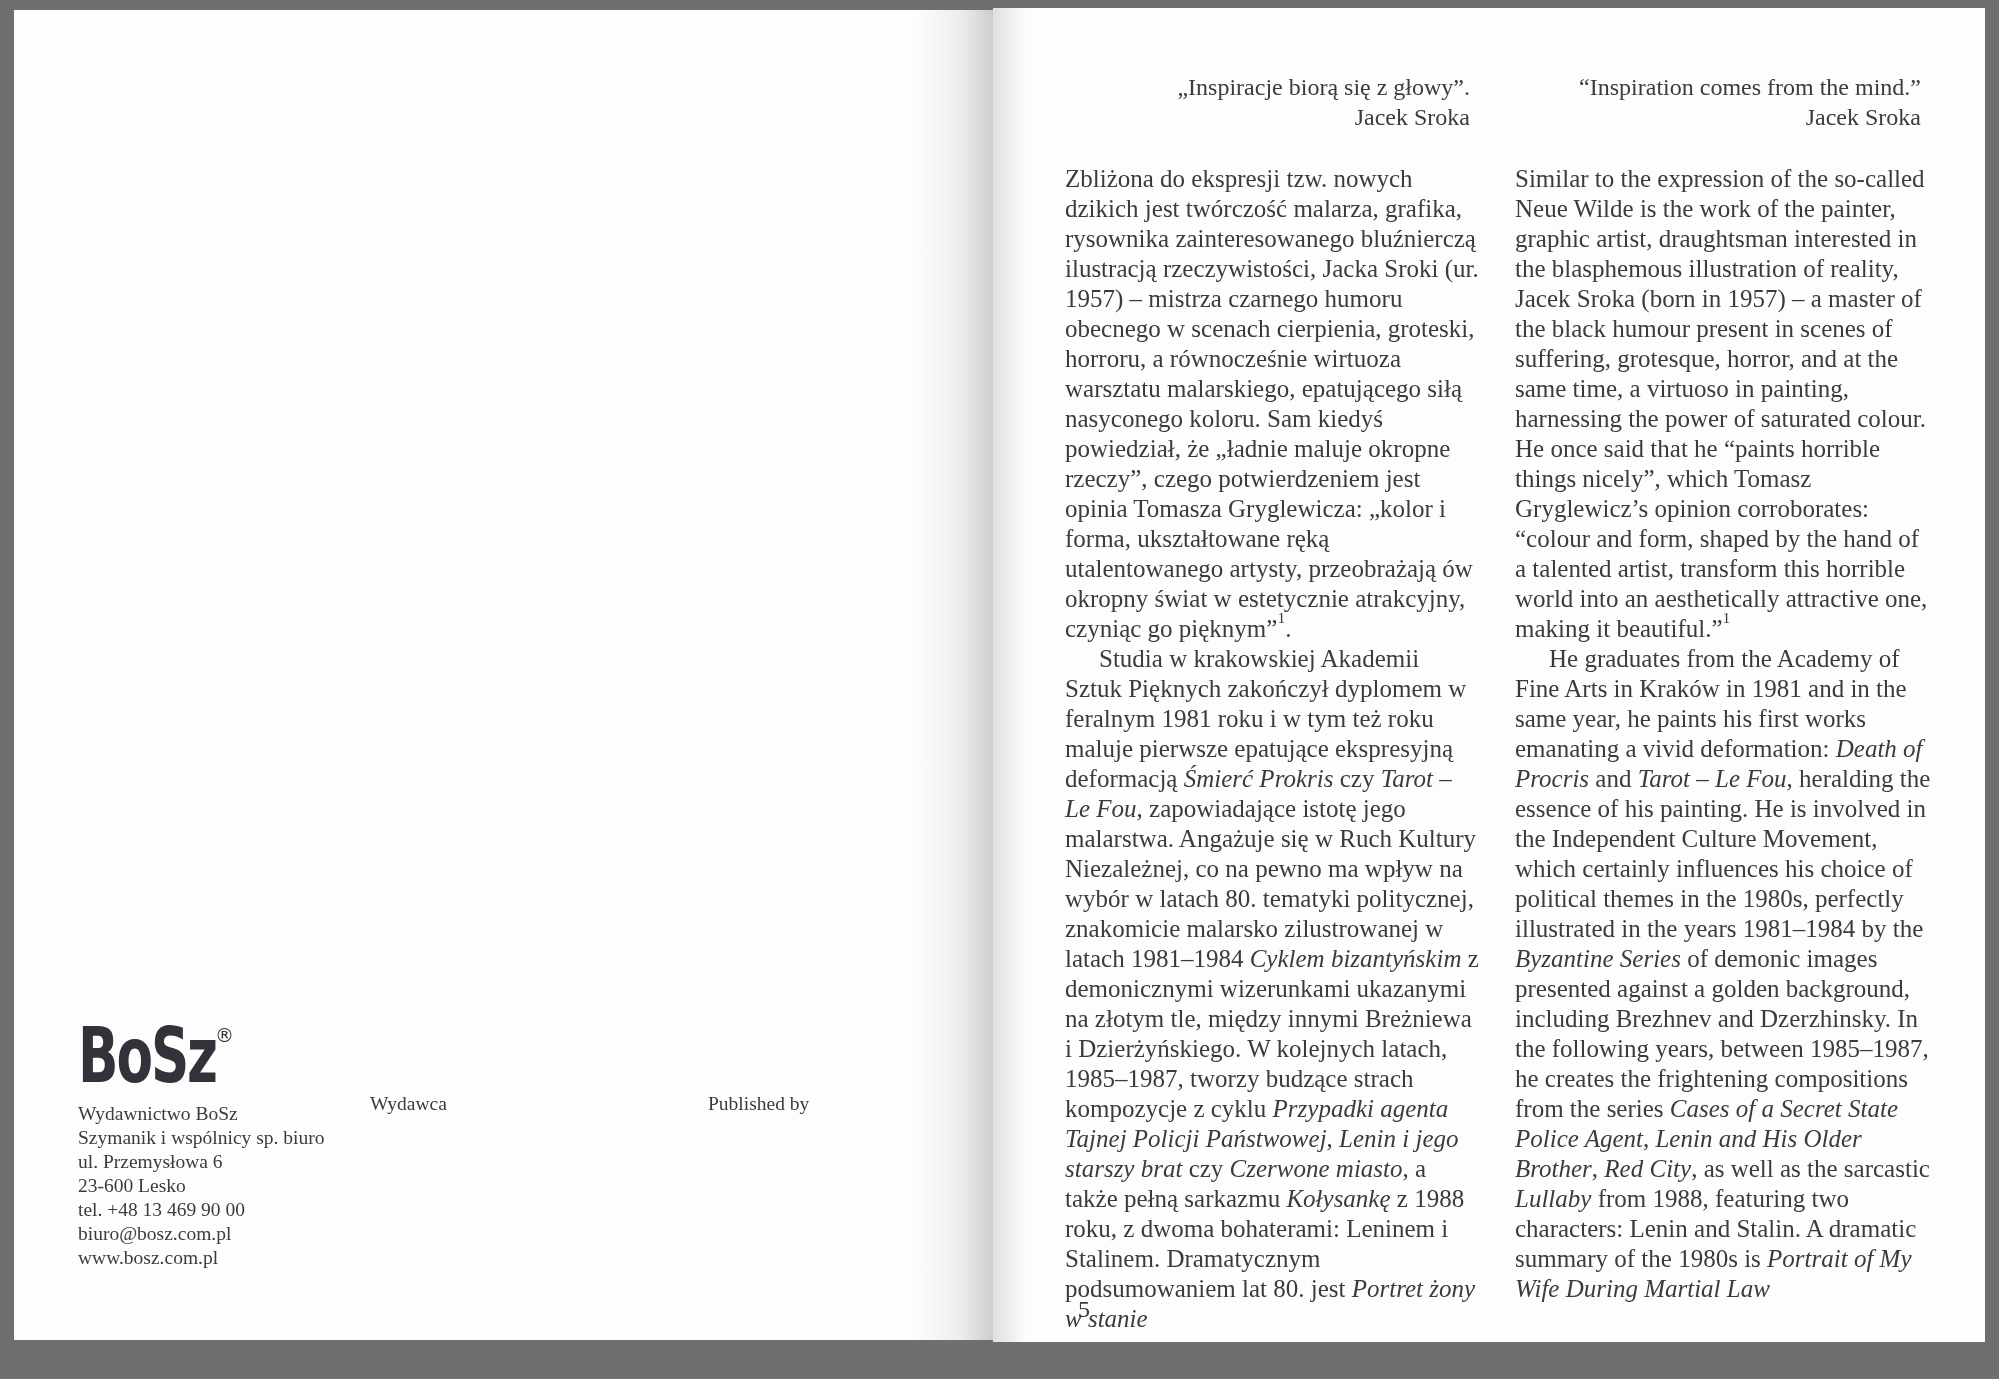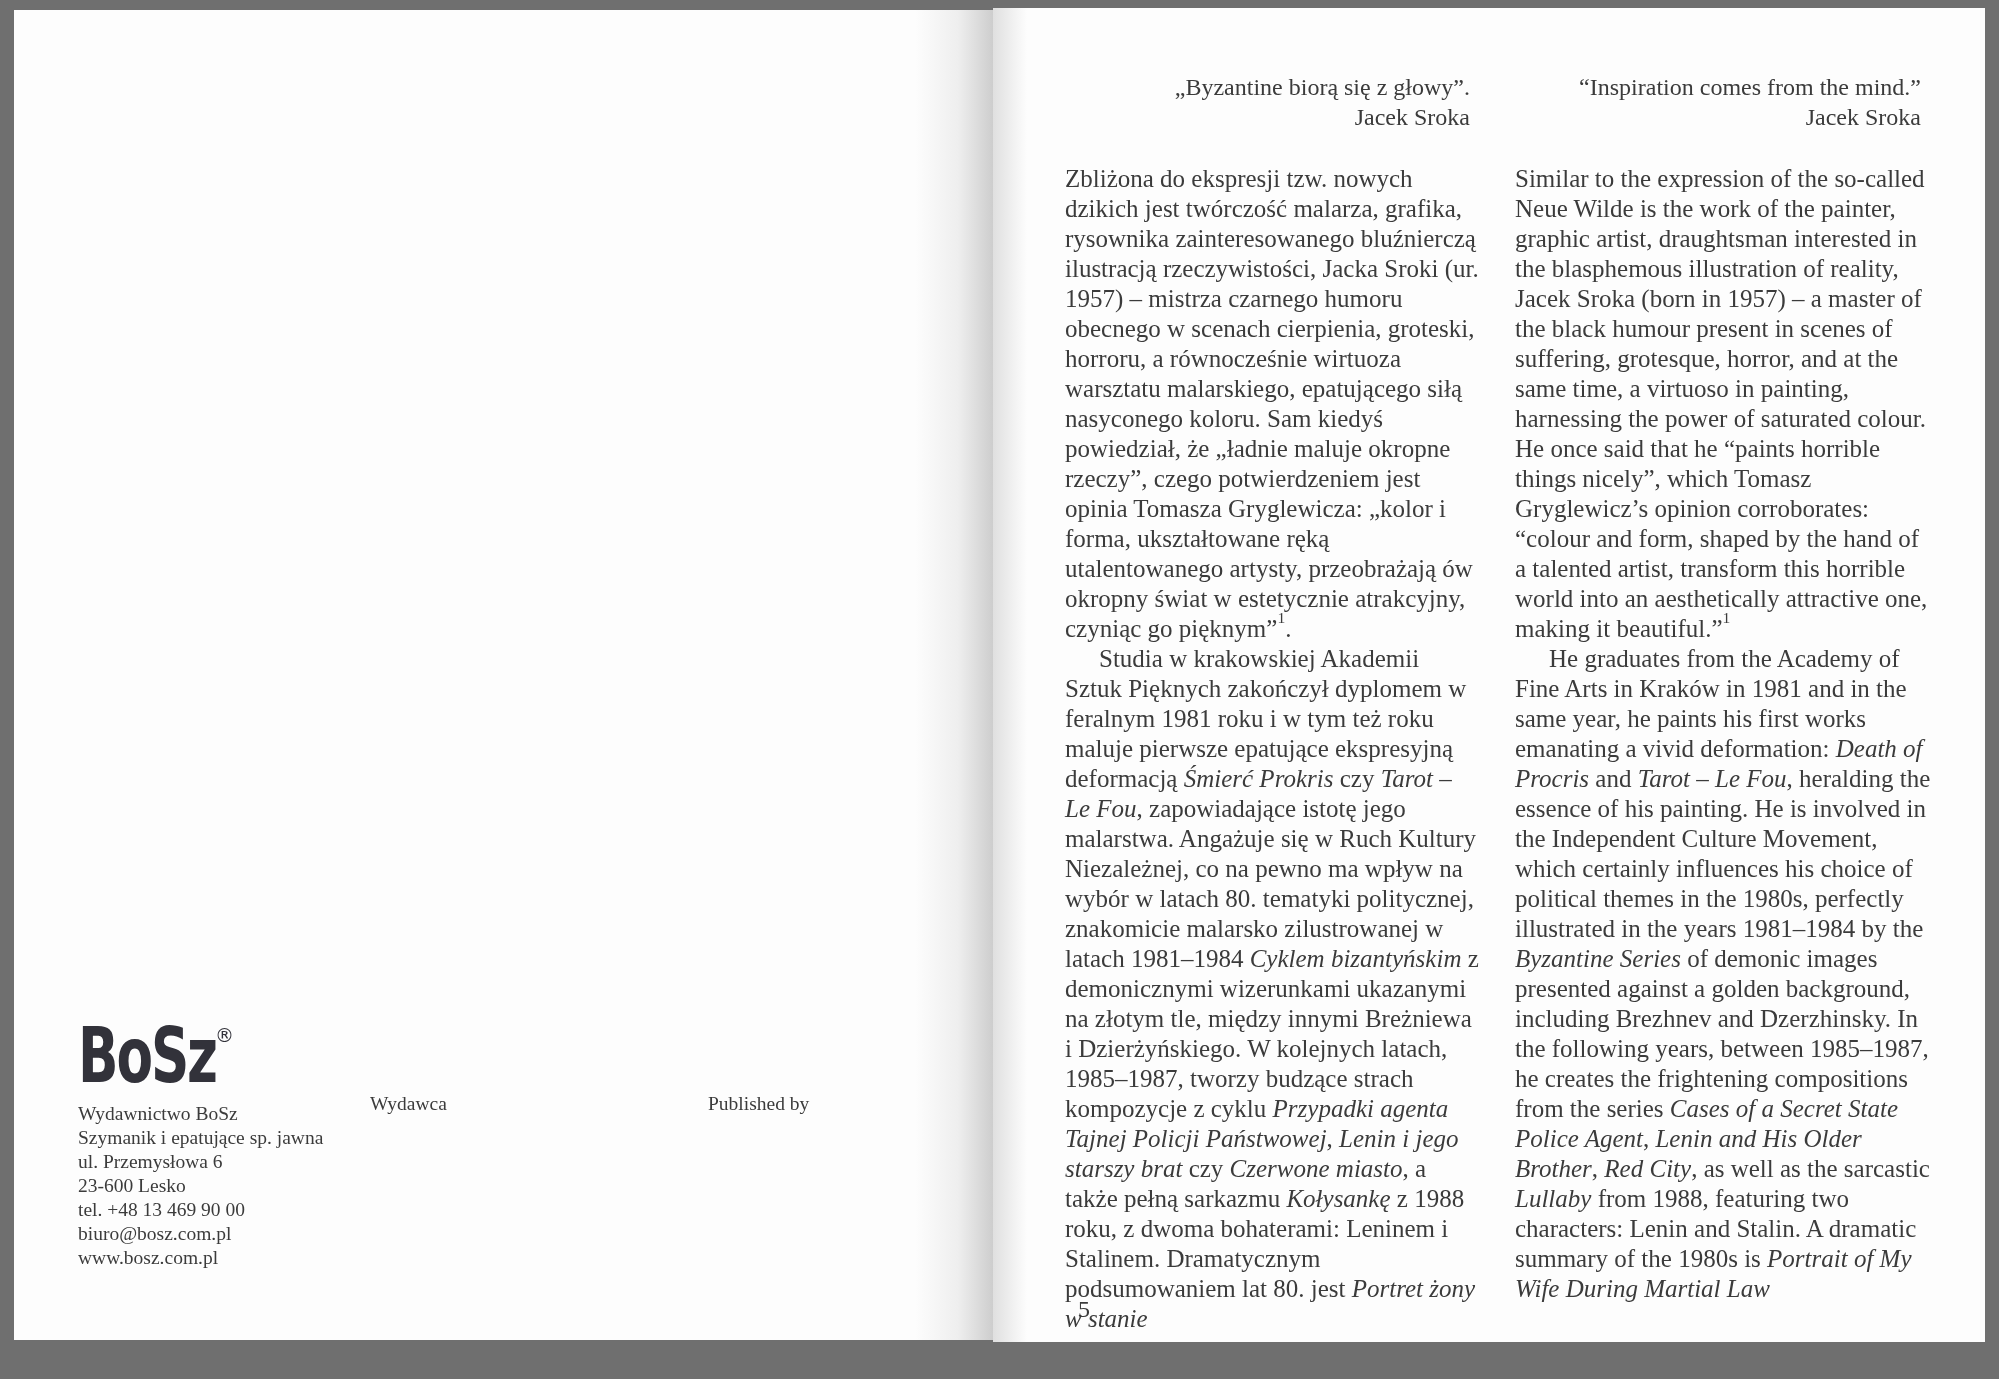--- a/index.html
+++ b/index.html
@@ -65,34 +65,34 @@
 
 <div class="scene">
 
   <div class="page page-left">
     <div class="logo">
       <span>BoSz</span>
     </div>
     <div class="reg-mark">®</div>
     <div class="address">
         <div>Wydawnictwo BoSz</div>
-        <div>Szymanik i epatujące sp. jawna</div>
+        <div>Szymanik i wspólnicy sp. biuro</div>
         <div>ul. Przemysłowa 6</div>
         <div>23-600 Lesko</div>
         <div>tel. +48 13 469 90 00</div>
         <div>biuro@bosz.com.pl</div>
         <div>www.bosz.com.pl</div>
       </div>
     <div class="pub-label pl">Wydawca</div>
     <div class="pub-label en">Published by</div>
   </div>
 
   <div class="page page-right">
     <div class="quote pl">
-      <div>„Byzantine biorą się z głowy”.</div>
+      <div>„Inspiracje biorą się z głowy”.</div>
       <div>Jacek Sroka</div>
     </div>
     <div class="quote en">
       <div>“Inspiration comes from the mind.”</div>
       <div>Jacek Sroka</div>
     </div>
     <div class="col pl">
         <p><span>Zbliżona do ekspresji tzw. nowych dzikich jest twórczość malarza, grafika, rysownika zainteresowanego bluźnierczą ilustracją rzeczywistości, Jacka Sroki (ur. 1957) – mistrza czarnego humoru obecnego w scenach cierpienia, groteski, horroru, a równocześnie wirtuoza warsztatu malarskiego, epatującego siłą nasyconego koloru. Sam kiedyś powiedział, że „ładnie maluje okropne rzeczy”, czego potwierdzeniem jest opinia Tomasza Gryglewicza: „kolor i forma, ukształtowane ręką utalentowanego artysty, przeobrażają ów okropny świat w estetycznie atrakcyjny, czyniąc go pięknym”</span><sup>1</sup><span>.</span></p>
         <p class="indent"><span>Studia w krakowskiej Akademii Sztuk Pięknych zakończył dyplomem w feralnym 1981 roku i w tym też roku maluje pierwsze epatujące ekspresyjną deformacją </span><em>Śmierć Prokris</em><span> czy </span><em>Tarot – Le Fou</em><span>, zapowiadające istotę jego malarstwa. Angażuje się w Ruch Kultury Niezależnej, co na pewno ma wpływ na wybór w latach 80. tematyki politycznej, znakomicie malarsko zilustrowanej w latach 1981–1984 </span><em>Cyklem bizantyńskim</em><span> z demonicznymi wizerunkami ukazanymi na złotym tle, między innymi Breżniewa i Dzierżyńskiego. W kolejnych latach, 1985–1987, tworzy budzące strach kompozycje z cyklu </span><em>Przypadki agenta Tajnej Policji Państwowej</em><span>, </span><em>Lenin i jego starszy brat</em><span> czy </span><em>Czerwone miasto</em><span>, a także pełną sarkazmu </span><em>Kołysankę</em><span> z 1988 roku, z dwoma bohaterami: Leninem i Stalinem. Dramatycznym podsumowaniem lat 80. jest </span><em>Portret żony w stanie</em></p>
       </div>

